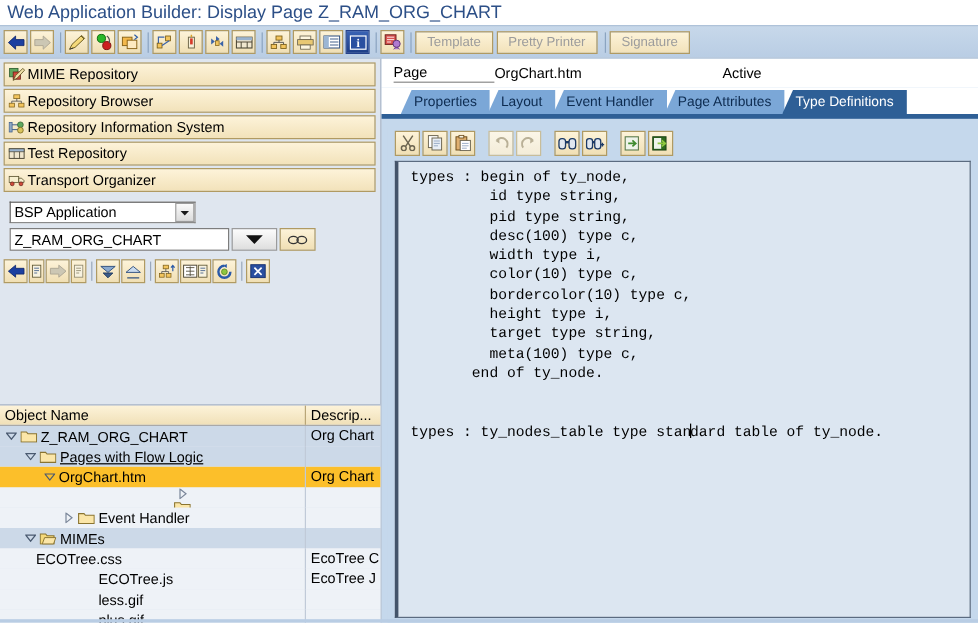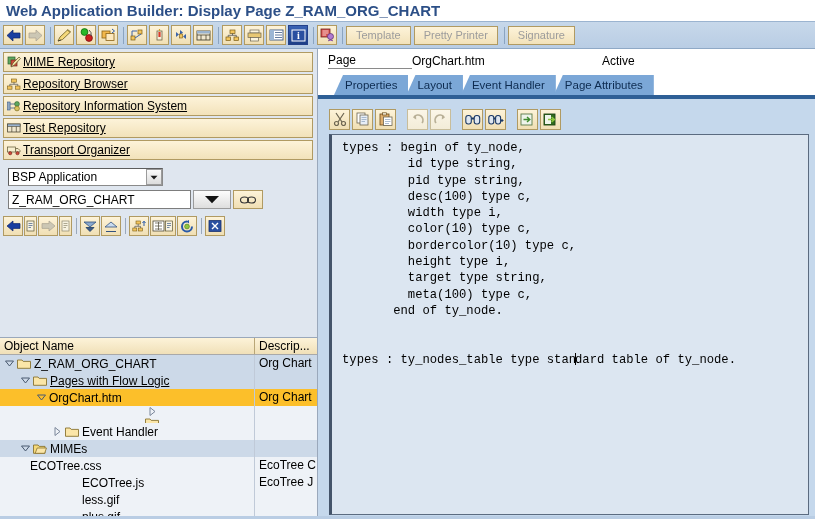--- a/index.html
+++ b/index.html
@@ -12,21 +12,21 @@
     color:#000000;
   }
   #app{position:relative;width:815px;height:519px;}
 
   
   .titlebar{
     height:21px;
     background:#ffffff;
     color:#2c4f87;
     font-size:15px;
-    font-weight:bold;
+    font-weight:normal;
     padding:2px 0 0 6px;
     box-sizing:border-box;
     white-space:nowrap;
     letter-spacing:0px;
   }
 
   
   .maintoolbar{
     height:28px;
     background:linear-gradient(#c7d8ea,#b9cde4);
@@ -71,21 +71,20 @@
   .replist{padding:3px 4px 0 3px;}
   .repitem{
     height:20px;
     border:1px solid #b09a62;
     background:linear-gradient(#fdf3d9,#f2e2ba);
     margin-bottom:2px;
     display:flex;align-items:center;
     font-size:12px;
     box-sizing:border-box;
     padding-left:2px;
-    text-decoration:underline;
   }
   .repitem .ico{width:15px;height:15px;margin-right:2px;flex:0 0 auto;
      display:inline-flex;align-items:center;justify-content:center;}
 
   
   .selarea{padding:6px 4px 0 8px;}
   .selrow{display:flex;align-items:center;margin-bottom:4px;}
   .combo{
     width:155px;height:18px;background:#ffffff;
     border:1px solid #8a8a8a;border-top-color:#5d5d5d;border-left-color:#5d5d5d;
@@ -637,20 +636,23 @@
           </div>
           <div class="tab">
             <span>Layout</span>
           </div>
           <div class="tab">
             <span>Event Handler</span>
           </div>
           <div class="tab">
             <span>Page Attributes</span>
           </div>
+          <div class="tab sel">
+            <span>Type Definitions</span>
+          </div>
         </div>
       <div class="tabunderline"></div>
 
       <div class="editorbox">
         <div class="edtoolbar">
           <div class="edbtn">
             <svg width="14" height="14" viewBox="0 0 14 14">
                 <path d="M3,1 L9,10 M11,1 L5,10" stroke="#6b6450" stroke-width="1.2" fill="none"></path>
                 <circle cx="3.5" cy="11.5" r="2" fill="none" stroke="#6b6450" stroke-width="1.2"></circle>
                 <circle cx="10.5" cy="11.5" r="2" fill="none" stroke="#6b6450" stroke-width="1.2"></circle>

